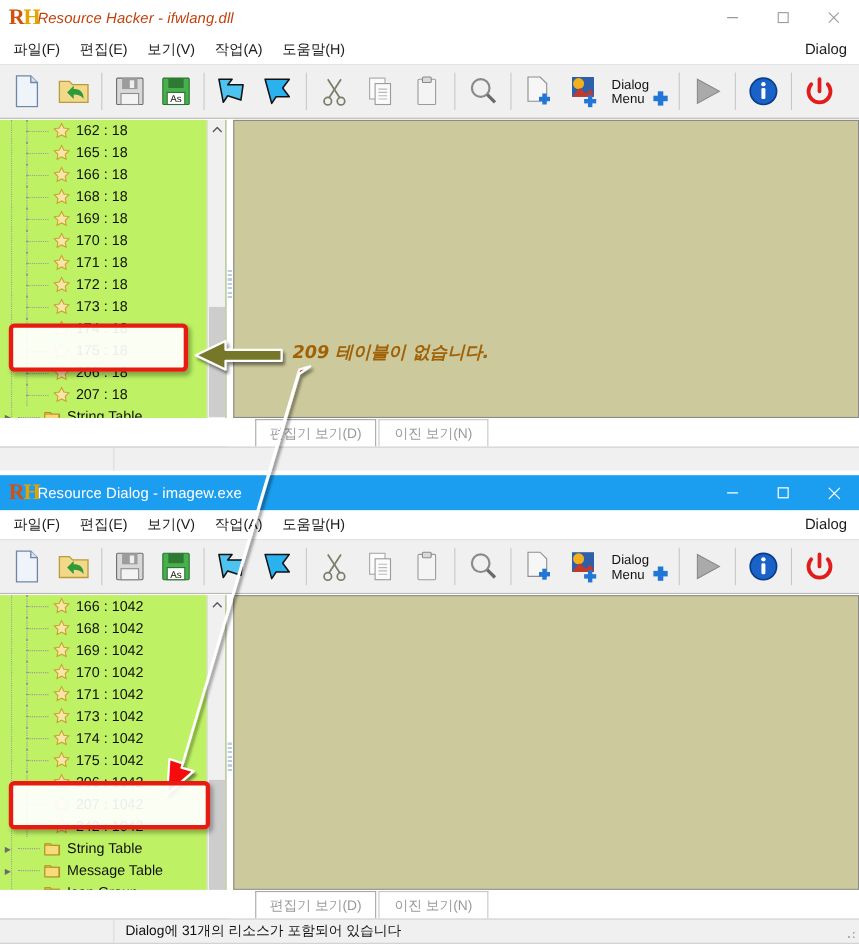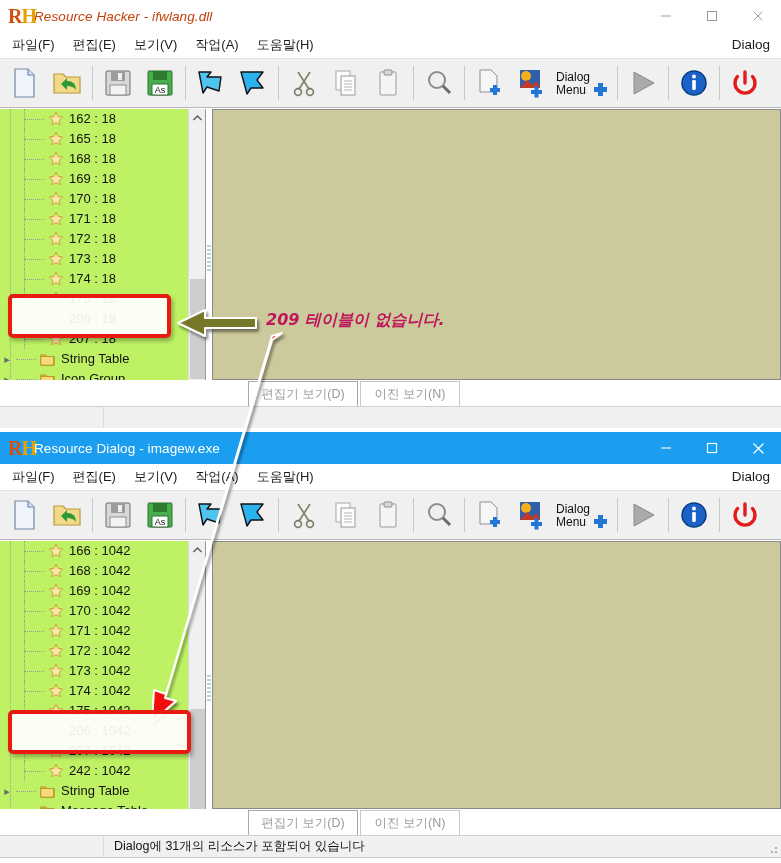--- a/index.html
+++ b/index.html
@@ -140,21 +140,21 @@
 
   
   .tabs-row {
     position: absolute; left: 0; right: 0; bottom: 0; height: 26px;
     background: #ffffff;
   }
   .tab {
     position: absolute; bottom: 0; height: 25px;
     border: 1px solid #a8a8a8; border-bottom: none;
     background: #ffffff; font-size: 12.5px; color: #9a9a9a;
-    display:flex; align-items:center; justify-content:center; padding: 0 10px; margin-left: 16px;
+    display:flex; align-items:center; justify-content:center; padding: 0 10px;
   }
 
   
   .statusbar {
     position: absolute; left: 0; right: 0; bottom: 0; height: 22px;
     background: #f0f0f0; border-top: 1px solid #d0d0d0;
     font-size: 12.5px; color: #111;
   }
   .statusbar .cell1 {
     position:absolute; left:0; top:0; bottom:0; width: 104px;
@@ -175,21 +175,21 @@
   
   .anno { position: absolute; pointer-events: none; }
   .redbox {
     position: absolute; border: 4px solid #e81b12; border-radius: 5px;
     background: rgba(255,255,255,0.92);
     box-shadow: 2px 3px 4px rgba(0,0,0,0.30);
   }
   .anno-text {
     position: absolute;
     font-family: "DejaVu Sans", sans-serif;
-    font-size: 16px; color: #be185d; white-space: nowrap;
+    font-size: 16px; color: #a16207; white-space: nowrap;
     font-style: italic; font-weight: 600;
   }
   .desktop-bg { position:absolute; left:0; right:0; background:#ffffff; }
   .bottom-strip { position:absolute; left:0; right:0; bottom:0; height:6px; background:#ffffff; border-top:1px solid #c9c9c9;}
 </style>
 </head>
 <body>
 
 <div id="root">
 
@@ -386,20 +386,27 @@
                   <path d="M8 1.2l2.05 4.2 4.6.66-3.33 3.24.79 4.57L8 11.7l-4.11 2.17.79-4.57L1.35 6.06l4.6-.66z" fill="#f8e6a8" stroke="#c9a233" stroke-width="1"></path>
                 </svg>
                 <span class="row-label">162 : 18</span>
               </div>
               <div class="tree-row">
                 <span class="dash deep"></span>
                 <svg class="star" viewBox="0 0 16 16">
                   <path d="M8 1.2l2.05 4.2 4.6.66-3.33 3.24.79 4.57L8 11.7l-4.11 2.17.79-4.57L1.35 6.06l4.6-.66z" fill="#f8e6a8" stroke="#c9a233" stroke-width="1"></path>
                 </svg>
                 <span class="row-label">165 : 18</span>
+              </div>
+              <div class="tree-row">
+                <span class="dash deep"></span>
+                <svg class="star" viewBox="0 0 16 16">
+                  <path d="M8 1.2l2.05 4.2 4.6.66-3.33 3.24.79 4.57L8 11.7l-4.11 2.17.79-4.57L1.35 6.06l4.6-.66z" fill="#f8e6a8" stroke="#c9a233" stroke-width="1"></path>
+                </svg>
+                <span class="row-label">166 : 18</span>
               </div>
               <div class="tree-row">
                 <span class="dash deep"></span>
                 <svg class="star" viewBox="0 0 16 16">
                   <path d="M8 1.2l2.05 4.2 4.6.66-3.33 3.24.79 4.57L8 11.7l-4.11 2.17.79-4.57L1.35 6.06l4.6-.66z" fill="#f8e6a8" stroke="#c9a233" stroke-width="1"></path>
                 </svg>
                 <span class="row-label">168 : 18</span>
               </div>
               <div class="tree-row">
                 <span class="dash deep"></span>
@@ -726,27 +733,20 @@
                 <svg class="star" viewBox="0 0 16 16">
                   <path d="M8 1.2l2.05 4.2 4.6.66-3.33 3.24.79 4.57L8 11.7l-4.11 2.17.79-4.57L1.35 6.06l4.6-.66z" fill="#f8e6a8" stroke="#c9a233" stroke-width="1"></path>
                 </svg>
                 <span class="row-label">171 : 1042</span>
               </div>
               <div class="tree-row">
                 <span class="dash deep"></span>
                 <svg class="star" viewBox="0 0 16 16">
                   <path d="M8 1.2l2.05 4.2 4.6.66-3.33 3.24.79 4.57L8 11.7l-4.11 2.17.79-4.57L1.35 6.06l4.6-.66z" fill="#f8e6a8" stroke="#c9a233" stroke-width="1"></path>
                 </svg>
-                <span class="row-label">172 : 1042</span>
-              </div>
-              <div class="tree-row">
-                <span class="dash deep"></span>
-                <svg class="star" viewBox="0 0 16 16">
-                  <path d="M8 1.2l2.05 4.2 4.6.66-3.33 3.24.79 4.57L8 11.7l-4.11 2.17.79-4.57L1.35 6.06l4.6-.66z" fill="#f8e6a8" stroke="#c9a233" stroke-width="1"></path>
-                </svg>
                 <span class="row-label">173 : 1042</span>
               </div>
               <div class="tree-row">
                 <span class="dash deep"></span>
                 <svg class="star" viewBox="0 0 16 16">
                   <path d="M8 1.2l2.05 4.2 4.6.66-3.33 3.24.79 4.57L8 11.7l-4.11 2.17.79-4.57L1.35 6.06l4.6-.66z" fill="#f8e6a8" stroke="#c9a233" stroke-width="1"></path>
                 </svg>
                 <span class="row-label">174 : 1042</span>
               </div>
               <div class="tree-row">

